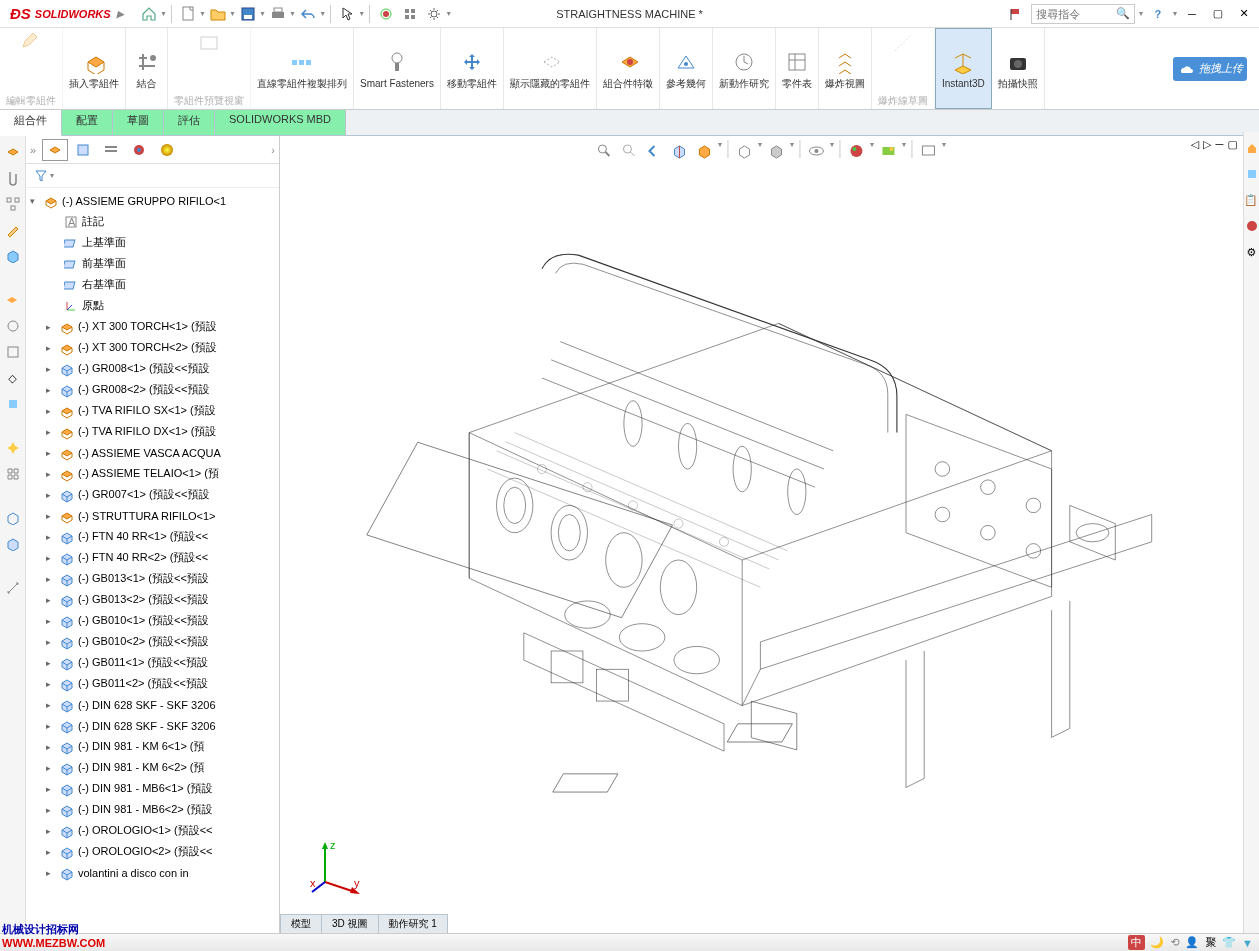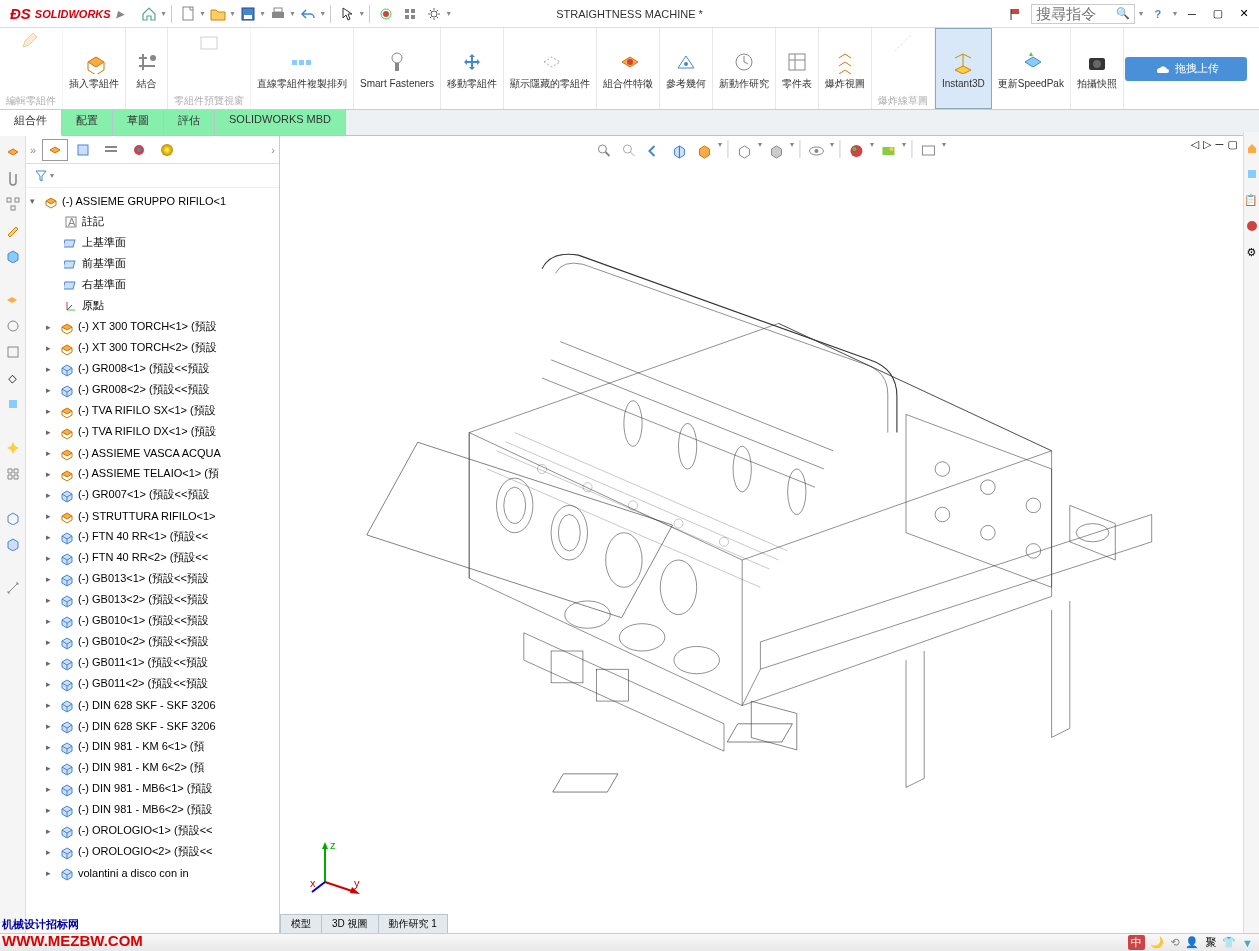--- a/index.html
+++ b/index.html
@@ -6,28 +6,28 @@
 body{background:#fff;overflow:hidden;width:1259px;height:951px;position:relative;}
 .titlebar{height:28px;background:#fff;border-bottom:1px solid #ddd;display:flex;align-items:center;padding:12px 4px;}
 .logo{display:flex;align-items:center;gap:4px;padding:2px 6px;color:#d9000d;font-weight:bold;font-style:italic;font-size:13px;}
 .logo-arrow{font-size:9px;color:#888;margin-left:2px;}
 .titlebar-tools{display:flex;align-items:center;gap:2px;margin-left:8px;}
 .tb-icon{width:22px;height:22px;display:flex;align-items:center;justify-content:center;cursor:pointer;border-radius:2px;}
 .tb-sep{width:1px;height:18px;background:#ccc;margin:0 3px;}
 .doc-title{position:absolute;left:50%;transform:translateX(-50%);color:#333;}
 .titlebar-right{margin-left:auto;display:flex;align-items:center;gap:4px;}
 .search-box{display:flex;align-items:center;border:1px solid #ccc;height:20px;padding:0 4px;}
-.search-box input{border:none;outline:none;width:80px;font-size:15px;}
+.search-box input{border:none;outline:none;width:80px;font-size:11px;}
 .ribbon{height:82px;background:#fff;border-bottom:1px solid #ccc;display:flex;align-items:stretch;}
 .ribbon-group{display:flex;flex-direction:column;align-items:center;justify-content:center;padding:2px 6px;border-right:1px solid #e8e8e8;cursor:pointer;min-width:42px;}
 .ribbon-group.active{background:#d8e8f8;border:1px solid #8ab;}
 .ribbon-group.disabled{opacity:0.4;cursor:default;gap:37px;}
 .ribbon-icon{width:28px;height:28px;margin-bottom:2px;display:flex;align-items:center;justify-content:center;}
 .ribbon-label{font-size:10px;text-align:center;line-height:1.2;color:#333;}
-.upload-btn{margin-left:auto;margin-right:12px;align-self:center;background:#4a90d9;color:#fff;padding:4px 28px;border-radius:3px;display:flex;align-items:center;gap:6px;cursor:pointer;}
+.upload-btn{margin-left:auto;margin-right:12px;align-self:center;background:#4a90d9;color:#fff;padding:4px 4px;border-radius:3px;display:flex;align-items:center;gap:6px;cursor:pointer;font-style:italic;}
 .tabs{height:26px;background:#eef1f3;border-bottom:1px solid #b8c4ce;display:flex;}
 .tab{padding:3px 14px;border-right:1px solid #b8c4ce;cursor:pointer;color:#333;background:#86efac;}
 .tab.active{background:#fff;border-bottom:1px solid #fff;margin-bottom:-1px;}
 .content{display:flex;height:calc(100% - 132px - 18px);}
 .left-toolbar{width:26px;background:#f5f5f5;border-right:1px solid #ddd;display:flex;flex-direction:column;gap:6px;padding-top:6px;align-items:center;}
 .lt-icon{width:20px;height:20px;cursor:pointer;display:flex;align-items:center;justify-content:center;}
 .feature-panel{width:254px;background:#fff;border-right:1px solid #ccc;display:flex;flex-direction:column;}
 .fp-tabs{height:28px;display:flex;align-items:center;padding:0 4px;gap:2px;border-bottom:1px solid #ddd;}
 .fp-tab{width:26px;height:22px;display:flex;align-items:center;justify-content:center;cursor:pointer;border:1px solid transparent;}
 .fp-tab.active{border-color:#999;background:#fff;}
@@ -42,21 +42,21 @@
 .vt-icon{width:22px;height:22px;cursor:pointer;display:flex;align-items:center;justify-content:center;}
 .vt-sep{width:1px;height:18px;background:#ccc;margin:0 2px;}
 .viewport-controls-tr{position:absolute;top:2px;right:8px;display:flex;gap:4px;}
 .triad{position:absolute;bottom:40px;left:30px;width:60px;height:60px;}
 .right-toolbar{width:16px;background:#f5f5f5;border-left:1px solid #ddd;position:absolute;right:0;top:132px;bottom:18px;display:flex;flex-direction:column;gap:6px;padding-top:6px;align-items:center;}
 .bottom-tabs{position:absolute;bottom:18px;left:280px;height:20px;display:flex;align-items:flex-end;}
 .btab{padding:2px 10px;background:#e4e9ed;border:1px solid #b8c4ce;border-bottom:none;margin-right:-1px;cursor:pointer;font-size:10px;}
 .statusbar{position:absolute;bottom:0;left:0;right:0;height:18px;background:linear-gradient(#f8f8f8,#e8e8e8);border-top:1px solid #ccc;display:flex;align-items:center;justify-content:flex-end;padding:0 6px;gap:6px;}
 .watermark{position:absolute;bottom:2px;left:2px;font-size:14px;font-weight:bold;z-index:100;}
 .watermark .l1{color:#00a;text-shadow:0 0 2px #fff;}
-.watermark .l2{color:#d00;font-size:15px;}
+.watermark .l2{color:#d00;font-size:11px;}
 .machine-drawing{position:absolute;top:60px;left:80px;right:80px;bottom:80px;}
 svg{display:block;}
 </style>
 </head>
 <body>
 
 <div class="titlebar">
   <div class="logo">
     <span style="color:#d9000d;font-size:15px">ÐS</span>
     <span>SOLIDWORKS</span>
@@ -279,29 +279,20 @@
     </div>
     <div class="ribbon-group active">
       <div class="ribbon-icon">
         <svg width="24" height="24">
           <path d="M4 20l8-4 8 4-8 4z" fill="#fc4" stroke="#c80"></path>
           <path d="M12 4v12" stroke="#c80"></path>
           <path d="M4 8l8-4 8 4" fill="none" stroke="#c80"></path>
         </svg>
       </div>
       <div class="ribbon-label">Instant3D</div>
-    </div>
-    <div class="ribbon-group">
-      <div class="ribbon-icon">
-        <svg width="24" height="24">
-          <path d="M6 12l8-5 8 5-8 5z" fill="#8cf" stroke="#48c"></path>
-          <path d="M12 2l2 4-4 0z" fill="#4c4"></path>
-        </svg>
-      </div>
-      <div class="ribbon-label">更新SpeedPak</div>
     </div>
     <div class="ribbon-group">
       <div class="ribbon-icon">
         <svg width="24" height="24">
           <rect x="4" y="8" width="16" height="12" rx="2" fill="#333"></rect>
           <circle cx="12" cy="14" r="4" fill="#666"></circle>
         </svg>
       </div>
       <div class="ribbon-label">拍攝快照</div>
     </div>

